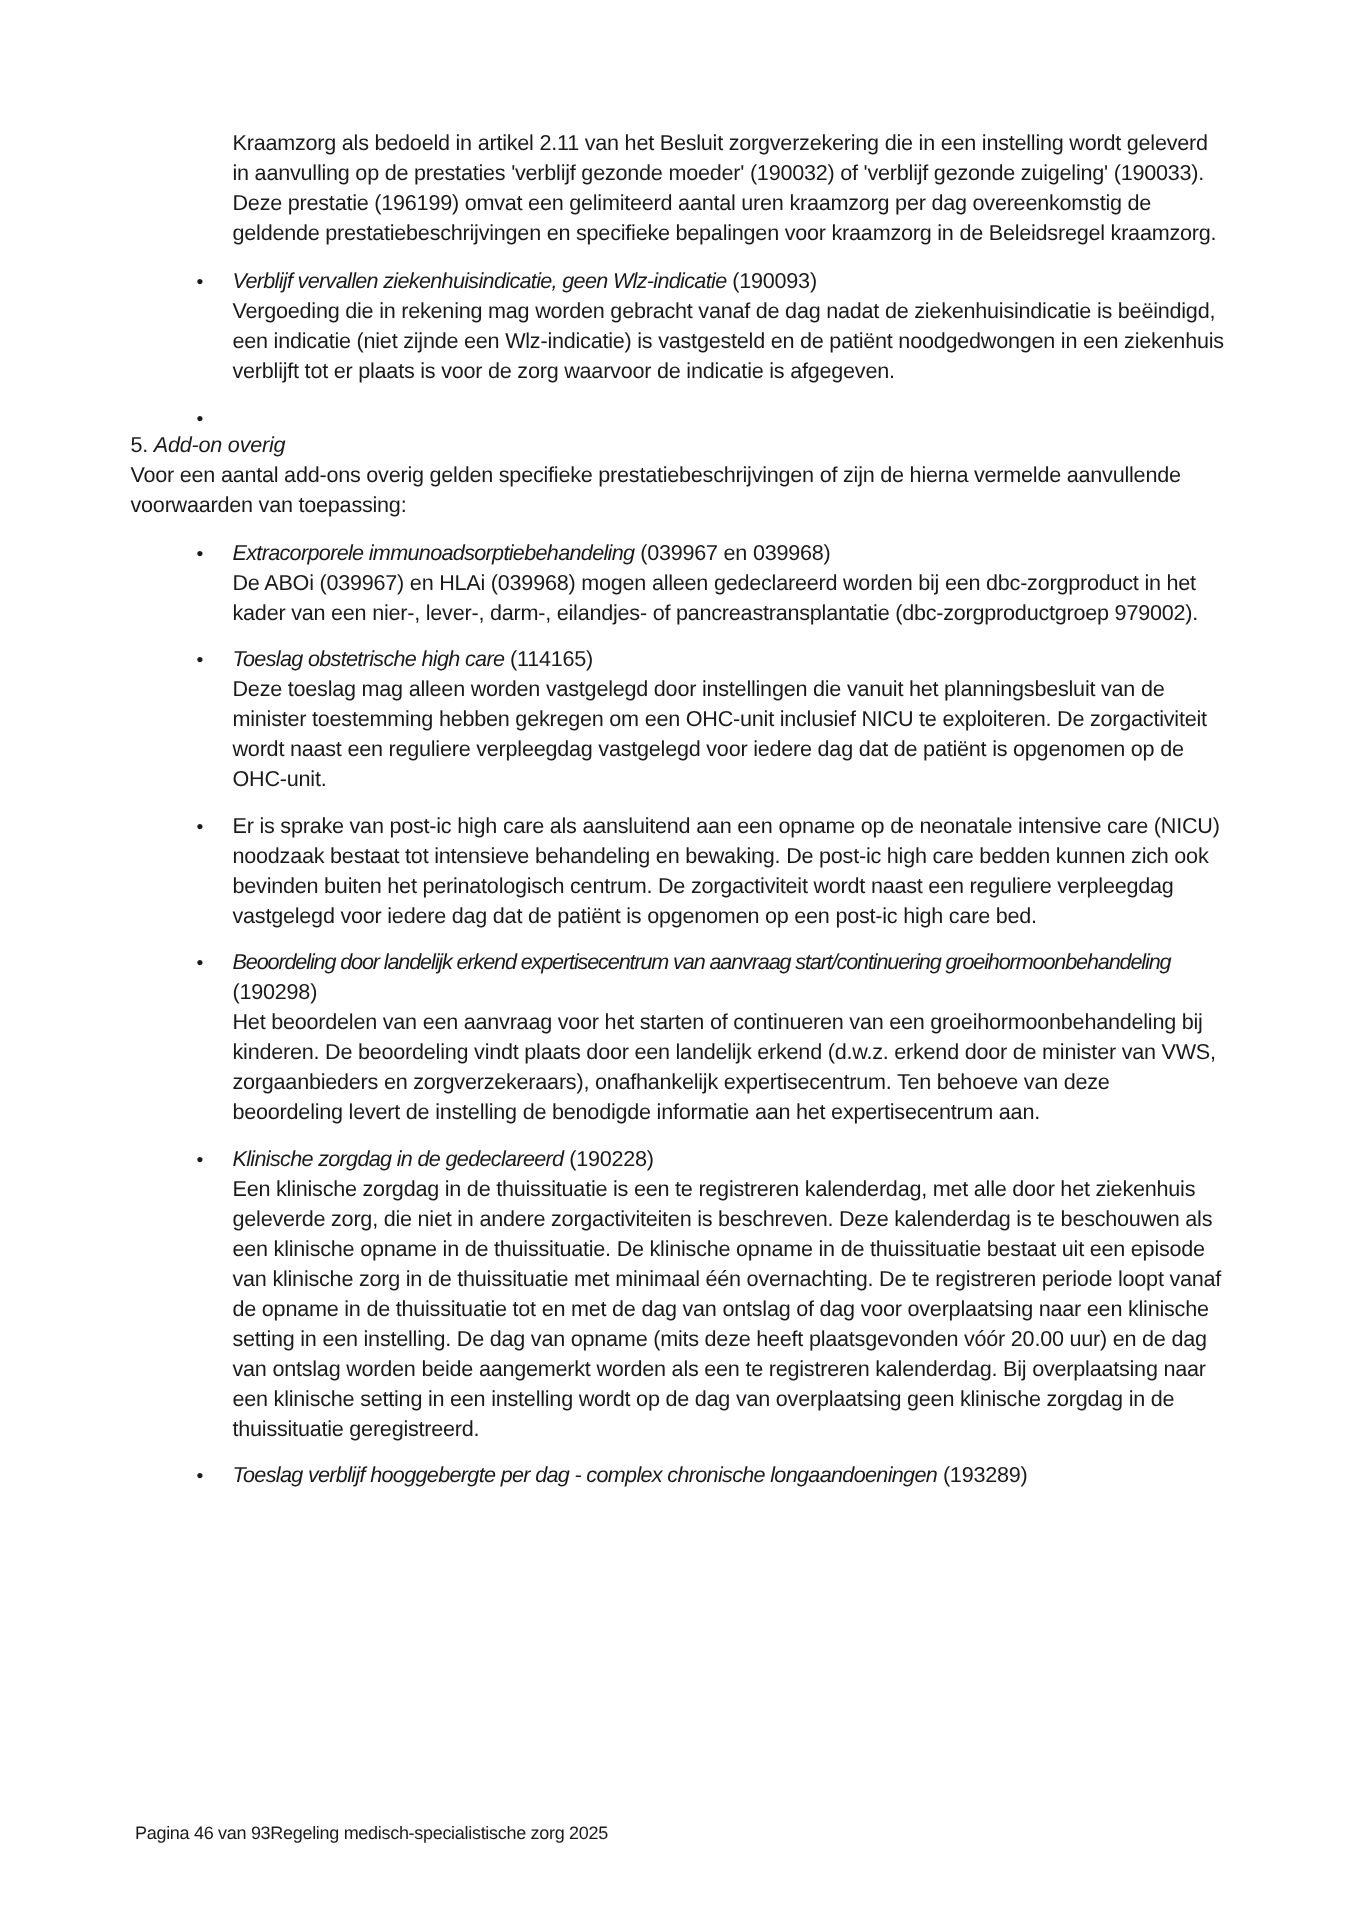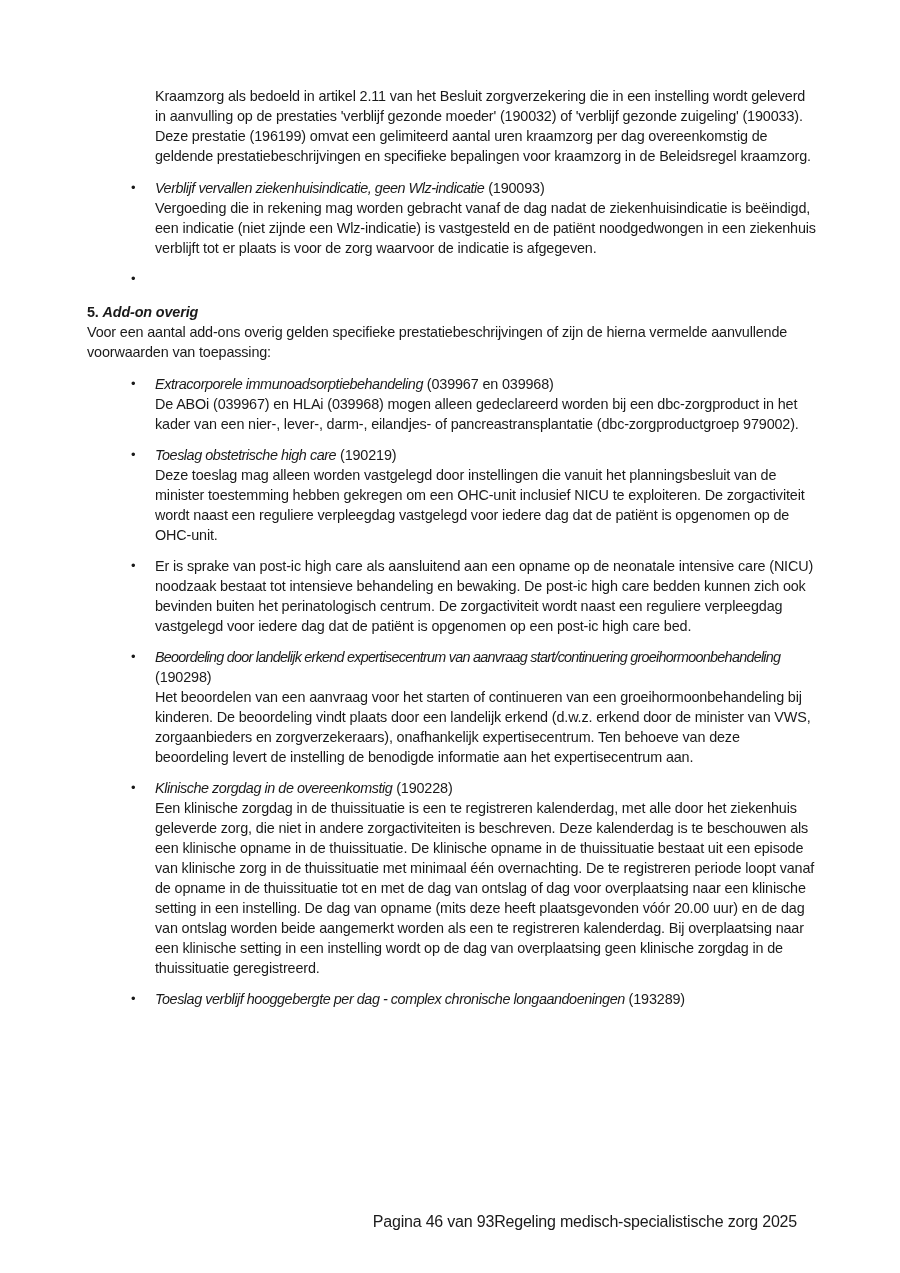--- a/index.html
+++ b/index.html
@@ -14,27 +14,27 @@
     font-size: 14.4px; line-height: 20px; letter-spacing: -0.15px;
   }
   .indent-block { margin-left: 68px; }
   .bullet-item { position: relative; margin-left: 68px; margin-top: 11px; }
   .bullet {
     position: absolute; left: -24px; top: 0; width: 10px;
     font-size: 13px;
   }
   .term { font-style: italic; letter-spacing: -0.45px; margin-top: 31px; }
   .code { }
-  .section-head { margin-top: 44px; font-weight: bold; }
+  .section-head { margin-top: 29px; }
   .section-head .num { }
   .section-head .title { font-style: italic; }
   .para { }
   .footer {
-    position: absolute; top: 1213px; left: 71px; width: 726px;
-    font-size: 16px; line-height: 18px; display: flex; justify-content: flex-end;
+    position: absolute; top: 1213px; left: 90px; width: 726px;
+    font-size: 12px; line-height: 18px; display: flex; justify-content: flex-start;
     letter-spacing: -0.2px;
   }
 </style>
 </head>
 <body>
 
 <div class="page">
   <div class="content">
 
     <div class="indent-block para">Kraamzorg als bedoeld in artikel 2.11 van het Besluit zorgverzekering die in een instelling wordt geleverd in aanvulling op de prestaties 'verblijf gezonde moeder' (190032) of 'verblijf gezonde zuigeling' (190033). Deze prestatie (196199) omvat een gelimiteerd aantal uren kraamzorg per dag overeenkomstig de geldende prestatiebeschrijvingen en specifieke bepalingen voor kraamzorg in de Beleidsregel kraamzorg.</div>
@@ -53,38 +53,38 @@
     <div class="para">Voor een aantal add-ons overig gelden specifieke prestatiebeschrijvingen of zijn de hierna vermelde aanvullende voorwaarden van toepassing:</div>
 
     <div class="bullet-item" style="margin-top:12px;">
       <span class="bullet">•</span>
       <div><span class="term">Extracorporele immunoadsorptiebehandeling</span><span class="code"> (039967 en 039968)</span></div>
       <div class="para">De ABOi (039967) en HLAi (039968) mogen alleen gedeclareerd worden bij een dbc-zorgproduct in het kader van een nier-, lever-, darm-, eilandjes- of pancreastransplantatie (dbc-zorgproductgroep 979002).</div>
     </div>
 
     <div class="bullet-item">
       <span class="bullet">•</span>
-      <div><span class="term">Toeslag obstetrische high care</span><span class="code"> (190219)</span></div>
+      <div><span class="term">Toeslag obstetrische high care</span><span class="code"> (114165)</span></div>
       <div class="para">Deze toeslag mag alleen worden vastgelegd door instellingen die vanuit het planningsbesluit van de minister toestemming hebben gekregen om een OHC-unit inclusief NICU te exploiteren. De zorgactiviteit wordt naast een reguliere verpleegdag vastgelegd voor iedere dag dat de patiënt is opgenomen op de OHC-unit.</div>
     </div>
 
     <div class="bullet-item">
       <span class="bullet">•</span>
       <div class="para">Er is sprake van post-ic high care als aansluitend aan een opname op de neonatale intensive care (NICU) noodzaak bestaat tot intensieve behandeling en bewaking. De post-ic high care bedden kunnen zich ook bevinden buiten het perinatologisch centrum. De zorgactiviteit wordt naast een reguliere verpleegdag vastgelegd voor iedere dag dat de patiënt is opgenomen op een post-ic high care bed.</div>
     </div>
 
     <div class="bullet-item">
       <span class="bullet">•</span>
       <div><span class="term" style="letter-spacing:-0.75px;">Beoordeling door landelijk erkend expertisecentrum van aanvraag start/continuering groeihormoonbehandeling</span><span class="code"> (190298)</span></div>
       <div class="para">Het beoordelen van een aanvraag voor het starten of continueren van een groeihormoonbehandeling bij kinderen. De beoordeling vindt plaats door een landelijk erkend (d.w.z. erkend door de minister van VWS, zorgaanbieders en zorgverzekeraars), onafhankelijk expertisecentrum. Ten behoeve van deze beoordeling levert de instelling de benodigde informatie aan het expertisecentrum aan.</div>
     </div>
 
     <div class="bullet-item">
       <span class="bullet">•</span>
-      <div><span class="term">Klinische zorgdag in de overeenkomstig</span><span class="code"> (190228)</span></div>
+      <div><span class="term">Klinische zorgdag in de gedeclareerd</span><span class="code"> (190228)</span></div>
       <div class="para">Een klinische zorgdag in de thuissituatie is een te registreren kalenderdag, met alle door het ziekenhuis geleverde zorg, die niet in andere zorgactiviteiten is beschreven. Deze kalenderdag is te beschouwen als een klinische opname in de thuissituatie. De klinische opname in de thuissituatie bestaat uit een episode van klinische zorg in de thuissituatie met minimaal één overnachting. De te registreren periode loopt vanaf de opname in de thuissituatie tot en met de dag van ontslag of dag voor overplaatsing naar een klinische setting in een instelling. De dag van opname (mits deze heeft plaatsgevonden vóór 20.00 uur) en de dag van ontslag worden beide aangemerkt worden als een te registreren kalenderdag. Bij overplaatsing naar een klinische setting in een instelling wordt op de dag van overplaatsing geen klinische zorgdag in de thuissituatie geregistreerd.</div>
     </div>
 
     <div class="bullet-item">
       <span class="bullet">•</span>
       <div><span class="term">Toeslag verblijf hooggebergte per dag - complex chronische longaandoeningen</span><span class="code"> (193289)</span></div>
     </div>
 
   </div>
 

